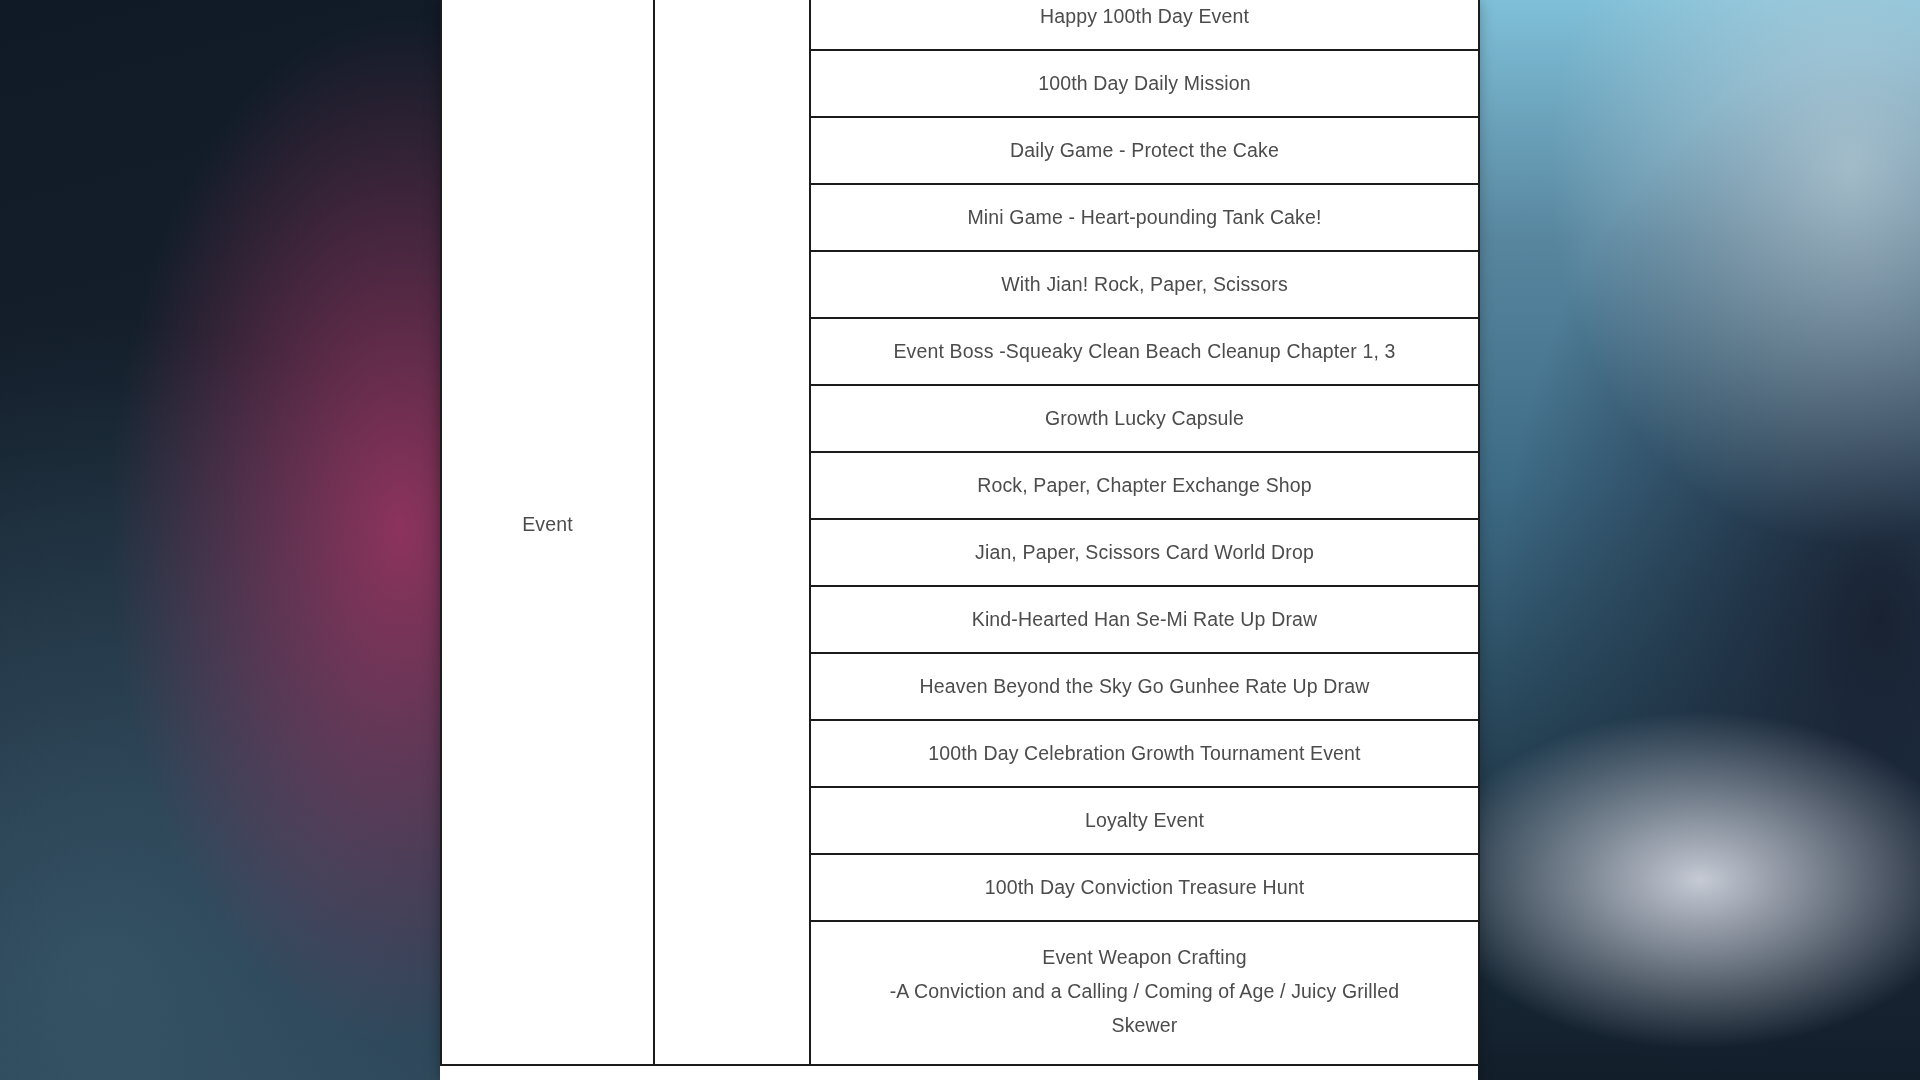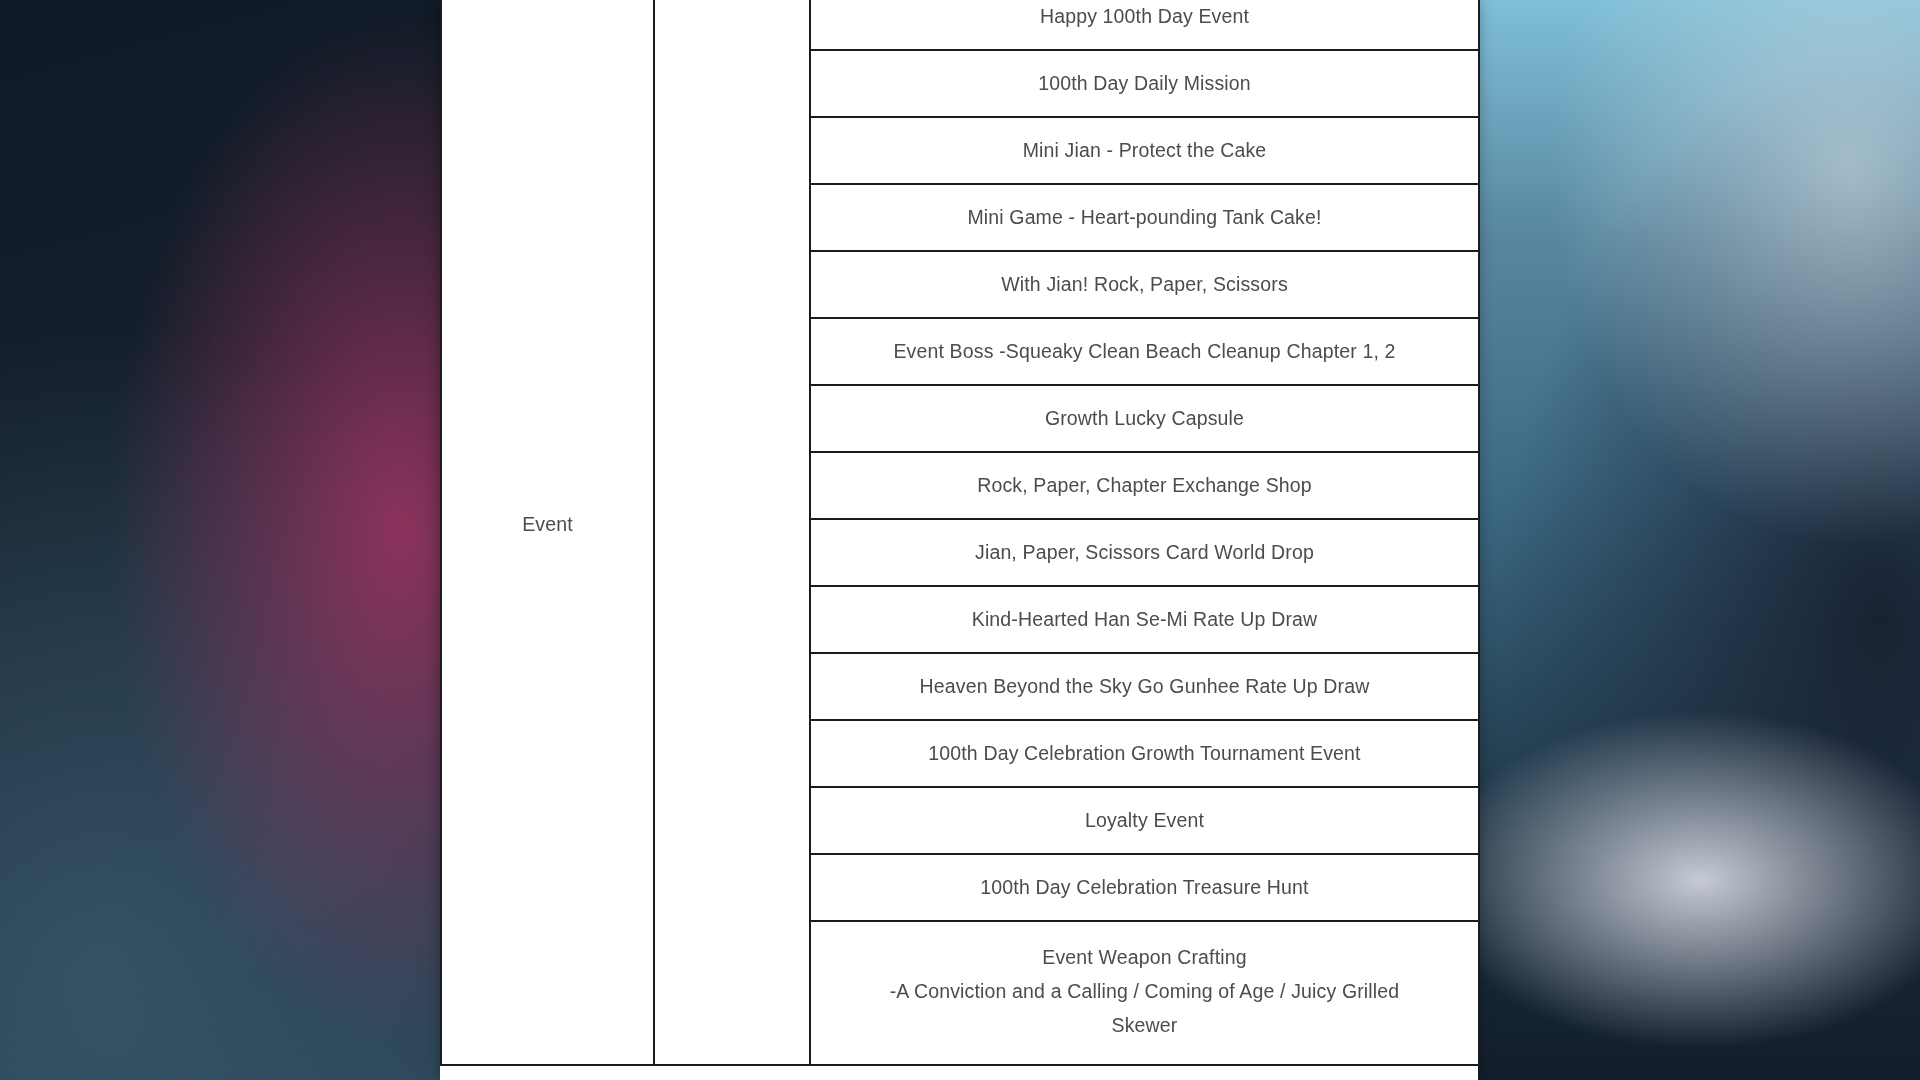--- a/index.html
+++ b/index.html
@@ -100,30 +100,30 @@
 
     <tr>
           <td class="label-cell" rowspan="15">Event</td>
           <td class="spacer-cell" rowspan="15"></td>
           <td class="item-cell">Happy 100th Day Event</td>
         </tr>
         <tr>
           <td class="item-cell">100th Day Daily Mission</td>
         </tr>
         <tr>
-          <td class="item-cell">Mini Jian - Protect the Cake</td>
+          <td class="item-cell">Daily Game - Protect the Cake</td>
         </tr>
         <tr>
           <td class="item-cell">Mini Game - Heart-pounding Tank Cake!</td>
         </tr>
         <tr>
           <td class="item-cell">With Jian! Rock, Paper, Scissors</td>
         </tr>
         <tr>
-          <td class="item-cell">Event Boss -Squeaky Clean Beach Cleanup Chapter 1, 2</td>
+          <td class="item-cell">Event Boss -Squeaky Clean Beach Cleanup Chapter 1, 3</td>
         </tr>
         <tr>
           <td class="item-cell">Growth Lucky Capsule</td>
         </tr>
         <tr>
           <td class="item-cell">Rock, Paper, Chapter Exchange Shop</td>
         </tr>
         <tr>
           <td class="item-cell">Jian, Paper, Scissors Card World Drop</td>
         </tr>
@@ -133,21 +133,21 @@
         <tr>
           <td class="item-cell">Heaven Beyond the Sky Go Gunhee Rate Up Draw</td>
         </tr>
         <tr>
           <td class="item-cell">100th Day Celebration Growth Tournament Event</td>
         </tr>
         <tr>
           <td class="item-cell">Loyalty Event</td>
         </tr>
         <tr>
-          <td class="item-cell">100th Day Celebration Treasure Hunt</td>
+          <td class="item-cell">100th Day Conviction Treasure Hunt</td>
         </tr>
         <tr>
           <td class="item-cell multi">
             <span class="line">Event Weapon Crafting</span>
             <span class="line">-A Conviction and a Calling / Coming of Age / Juicy Grilled</span>
             <span class="line">Skewer</span>
           </td>
         </tr>
       </tbody>
   </table>

